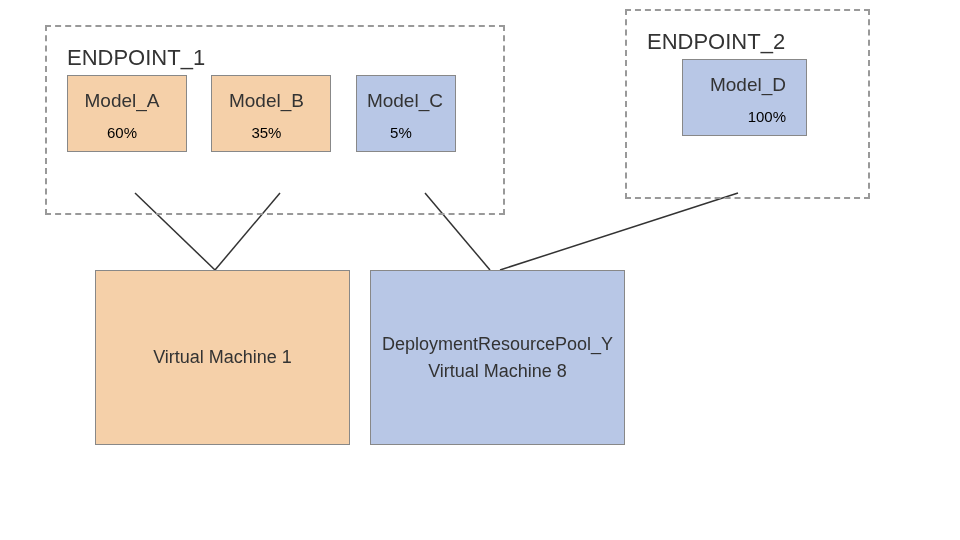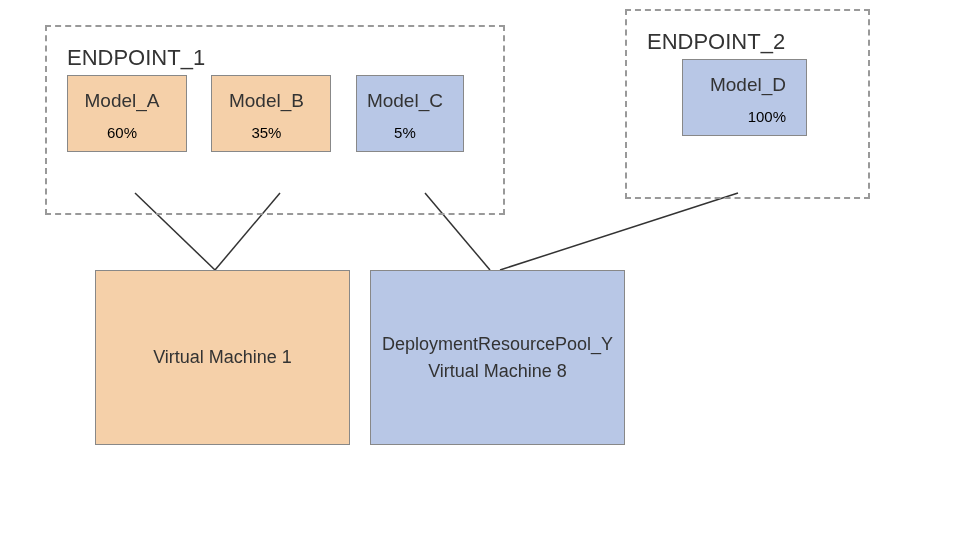--- a/index.html
+++ b/index.html
@@ -91,21 +91,21 @@
 <div class="endpoint-box" style="left:45px; top:25px; width:460px; height:190px;">
   <div class="endpoint-title">ENDPOINT_1</div>
   <div class="model-box model-orange" style="width:120px;">
     <div class="model-name">Model_A</div>
     <div class="model-pct">60%</div>
   </div>
   <div class="model-box model-orange" style="width:120px;">
     <div class="model-name">Model_B</div>
     <div class="model-pct">35%</div>
   </div>
-  <div class="model-box model-blue" style="width:108px;">
+  <div class="model-box model-blue" style="width:100px;">
     <div class="model-name">Model_C</div>
     <div class="model-pct">5%</div>
   </div>
 </div>
 
 <div class="endpoint-box" style="left:625px; top:9px; width:245px; height:190px;">
   <div class="endpoint-title">ENDPOINT_2</div>
   <div class="model-box model-blue" style="width:125px; margin-left:35px;text-align:right;">
     <div class="model-name">Model_D</div>
     <div class="model-pct">100%</div>

